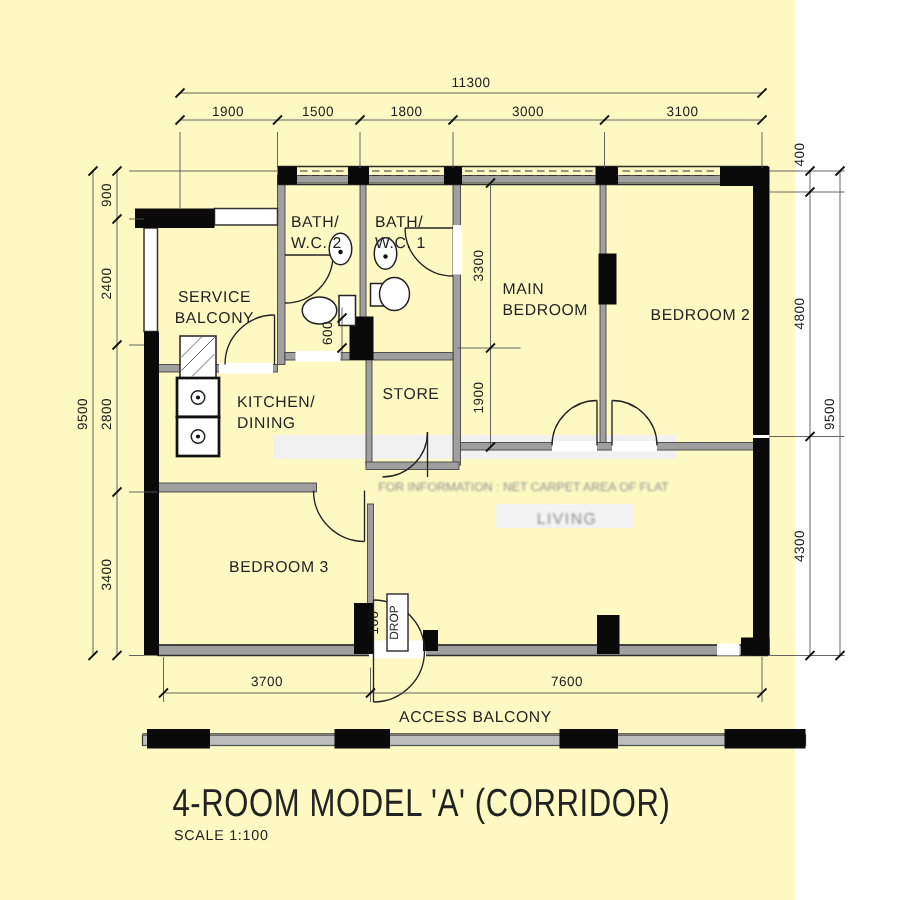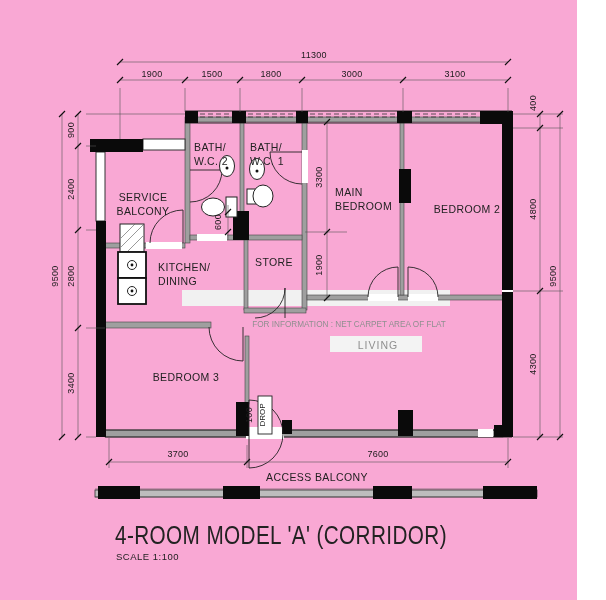--- a/index.html
+++ b/index.html
@@ -1,16 +1,16 @@
 <!DOCTYPE html>
 <html><head>
 <meta charset="utf-8">
 <style>
   html,body{margin:0;padding:0;background:#ffffff;}
-  .stage{width:577px;height:600px;background:#f9a8d4;position:relative;font-family:"Liberation Sans",sans-serif;}
+  .stage{width:530px;height:600px;background:#fef9c3;position:relative;font-family:"Liberation Sans",sans-serif;}
   svg{display:block;}
   text{font-family:"Liberation Sans",sans-serif;fill:#1a1a1a;}
   .dim{font-size:9px;letter-spacing:.3px;}
   .room{font-size:10.5px;letter-spacing:.4px;fill:#222;}
   .faint{fill:#8f8f8f;filter:url(#blur1);}
   .thin{stroke:#2a2a2a;stroke-width:1;fill:none;}
   .hair{stroke:#555;stroke-width:.6;fill:none;}
   .wallL{fill:#9f9f9f;stroke:#444;stroke-width:.6;}
   .blk{fill:#0a0a0a;stroke:none;}
   .gap{fill:#ffffff;stroke:none;}

